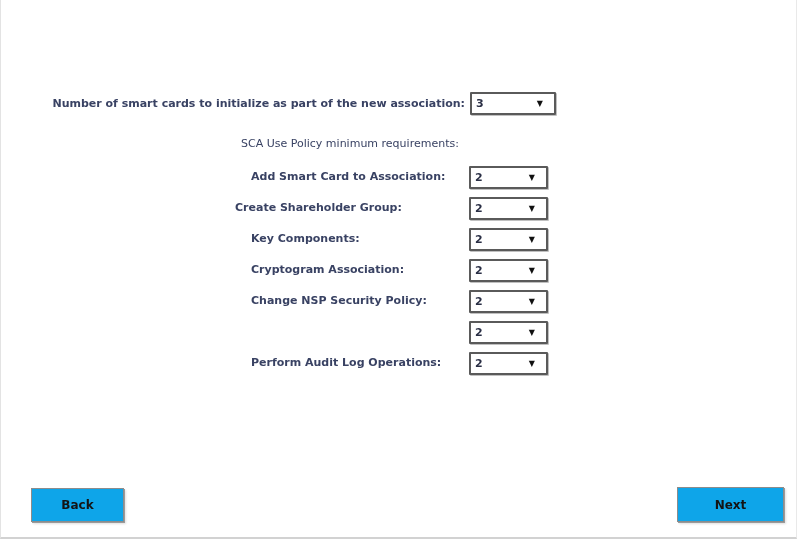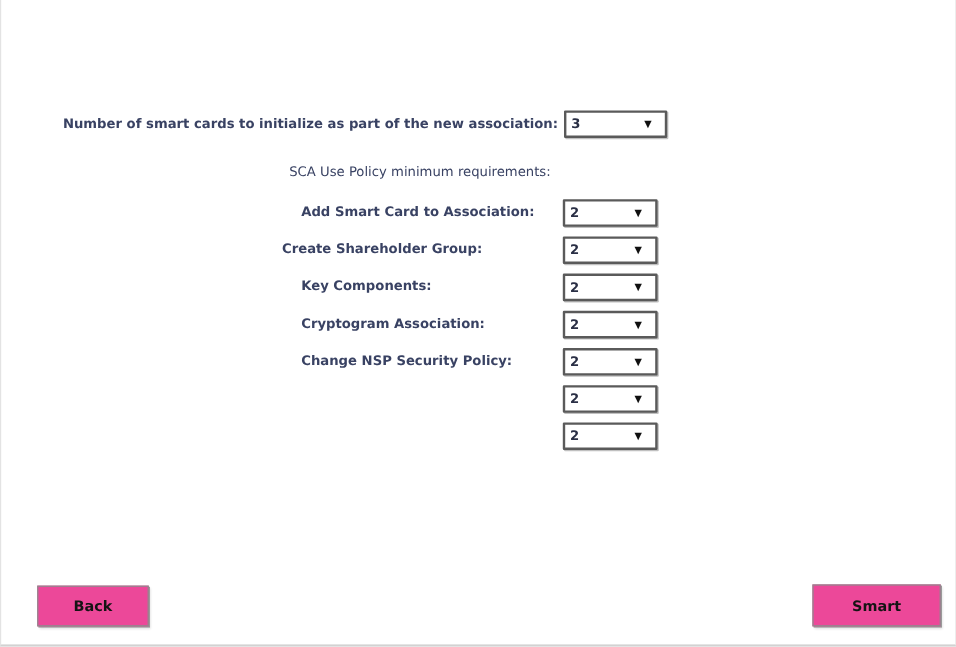--- a/index.html
+++ b/index.html
@@ -53,21 +53,21 @@
     position:absolute; left:4px; top:2px;
     font-size:11px; font-weight:bold; color:#2a2f45; line-height:15px;
   }
   .combo .combo-arrow {
     position:absolute; right:11px; top:5px;
     font-size:8px; color:#101010; line-height:9px;
   }
 
   .nav-button {
     position:absolute;
-    background:#ec4899;
+    background:#0ea5e9;
     border:1px solid #8c8c8c;
     box-shadow:1px 1px 0 #9a9a9a, 2px 2px 2px rgba(0,0,0,0.12);
     display:flex; align-items:center; justify-content:center;
     font-family:"DejaVu Sans","Liberation Sans",sans-serif;
     font-size:12px; font-weight:600; color:#141414;
     cursor:pointer;
   }
   .btn-back { left:30px;  top:488px; width:93px;  height:34px; }
   .btn-next { left:676px; top:487px; width:107px; height:35px; }
 </style>
@@ -113,21 +113,22 @@
   <div class="combo" style="left:468px; top:290px; width:79px;">
     <span class="combo-value">2</span>
     <span class="combo-arrow">▼</span>
   </div>
 
   <div class="combo" style="left:468px; top:321px; width:79px;">
     <span class="combo-value">2</span>
     <span class="combo-arrow">▼</span>
   </div>
 
+  <div class="field-label" style="left:250px; top:356px;">Perform Audit Log Operations:</div>
   <div class="combo" style="left:468px; top:352px; width:79px;">
     <span class="combo-value">2</span>
     <span class="combo-arrow">▼</span>
   </div>
 
   <div class="nav-button btn-back">Back</div>
-  <div class="nav-button btn-next">Smart</div>
+  <div class="nav-button btn-next">Next</div>
 
 </div>
 
 </body></html>

